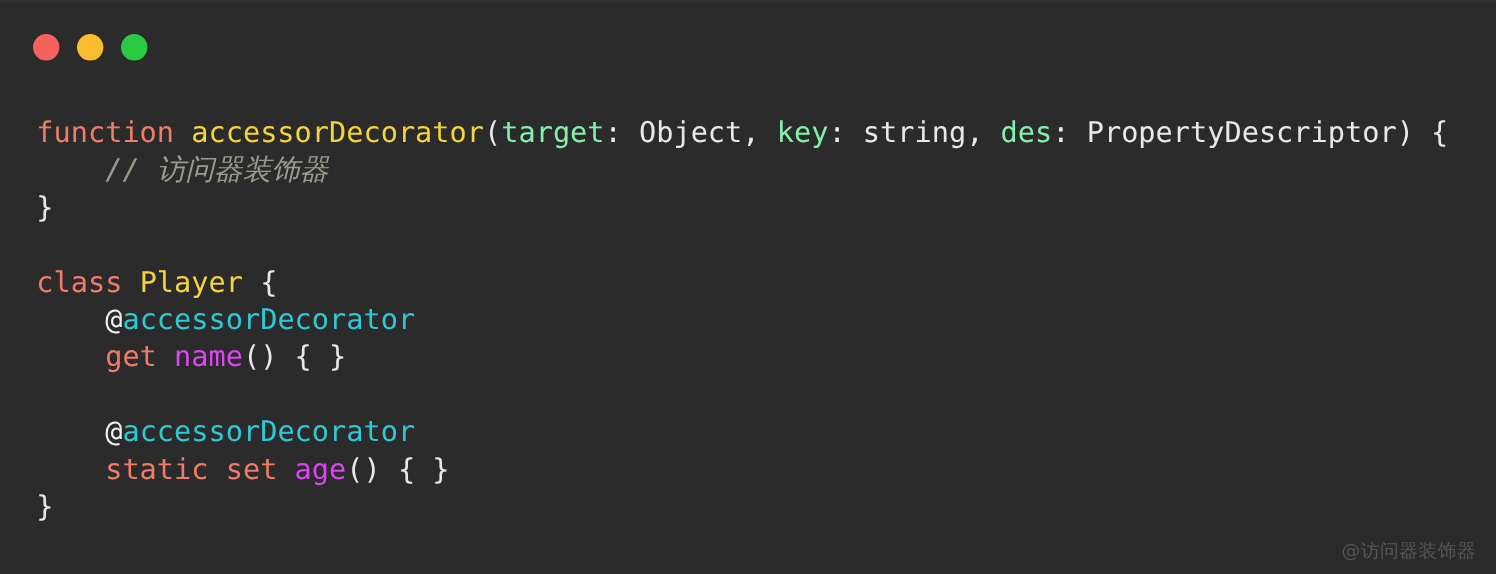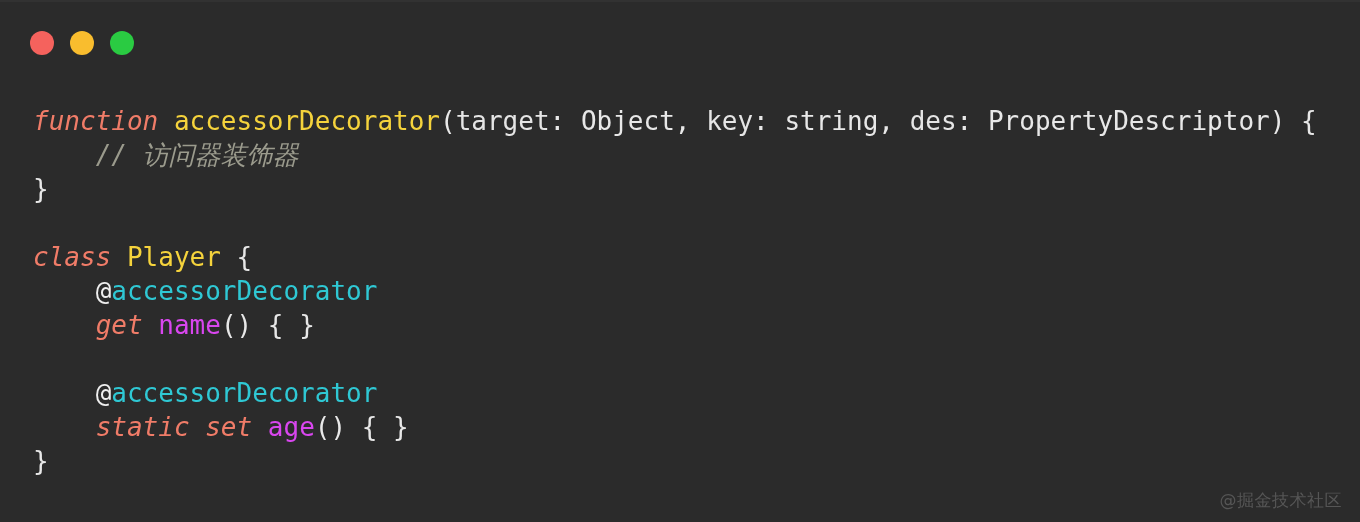--- a/index.html
+++ b/index.html
@@ -68,23 +68,23 @@
     color: #e6e6e6;
     letter-spacing: 0px;
   }
   .line {
     height: 34px;
     white-space: pre;
   }
   .line-blank { height: 34px; }
 
   
-  .t-keyword   { color: #f07c68; font-style: italic; }   
+  .t-keyword   { color: #f07c68; }   
   .t-fname     { color: #f5d33c; }   
-  .t-param     { color: #e5e5e5; }   
+  .t-param     { color: #86efac; }   
   .t-type      { color: #e8e8e8; text-align: center; }   
   .t-punct     { color: #e8e8e8; }   
   .t-comment   { color: #9b9b8d; font-style: italic; }
   .t-decorator { color: #2fc8d4; }   
   .t-at        { color: #efefef; }
   .t-method    { color: #d946ef; }   
 
   .comment-cjk {
     font-family: Liberation Serif, serif;
     font-style: italic;
@@ -112,15 +112,15 @@
   <div class="titlebar">
     <div class="traffic-lights">
       <span class="dot dot-close" style="background: rgb(245, 98, 93);"></span>
       <span class="dot dot-min" style="background: rgb(249, 189, 46);"></span>
       <span class="dot dot-max" style="background: rgb(42, 203, 66);"></span>
     </div>
   </div>
 
   <div class="code" id="code-area"><div class="line"><span class="t-keyword">function</span><span class="t-punct"> </span><span class="t-fname">accessorDecorator</span><span class="t-punct">(</span><span class="t-param">target</span><span class="t-punct">: </span><span class="t-type">Object</span><span class="t-punct">, </span><span class="t-param">key</span><span class="t-punct">: </span><span class="t-type">string</span><span class="t-punct">, </span><span class="t-param">des</span><span class="t-punct">: </span><span class="t-type">PropertyDescriptor</span><span class="t-punct">) {</span></div><div class="line"><span class="t-punct">    </span><span class="t-comment">// </span><span class="t-comment comment-cjk">访问器装饰器</span></div><div class="line"><span class="t-punct">}</span></div><div class="line line-blank">&nbsp;</div><div class="line"><span class="t-keyword">class</span><span class="t-punct"> </span><span class="t-fname">Player</span><span class="t-punct"> {</span></div><div class="line"><span class="t-punct">    </span><span class="t-at">@</span><span class="t-decorator">accessorDecorator</span></div><div class="line"><span class="t-punct">    </span><span class="t-keyword">get</span><span class="t-punct"> </span><span class="t-method">name</span><span class="t-punct">() { }</span></div><div class="line line-blank">&nbsp;</div><div class="line"><span class="t-punct">    </span><span class="t-at">@</span><span class="t-decorator">accessorDecorator</span></div><div class="line"><span class="t-punct">    </span><span class="t-keyword">static</span><span class="t-punct"> </span><span class="t-keyword">set</span><span class="t-punct"> </span><span class="t-method">age</span><span class="t-punct">() { }</span></div><div class="line"><span class="t-punct">}</span></div></div>
 
-  <div class="watermark">@掘金技术社区</div>
+  <div class="watermark">@访问器装饰器</div>
 
 </div>
 
 </body></html>

